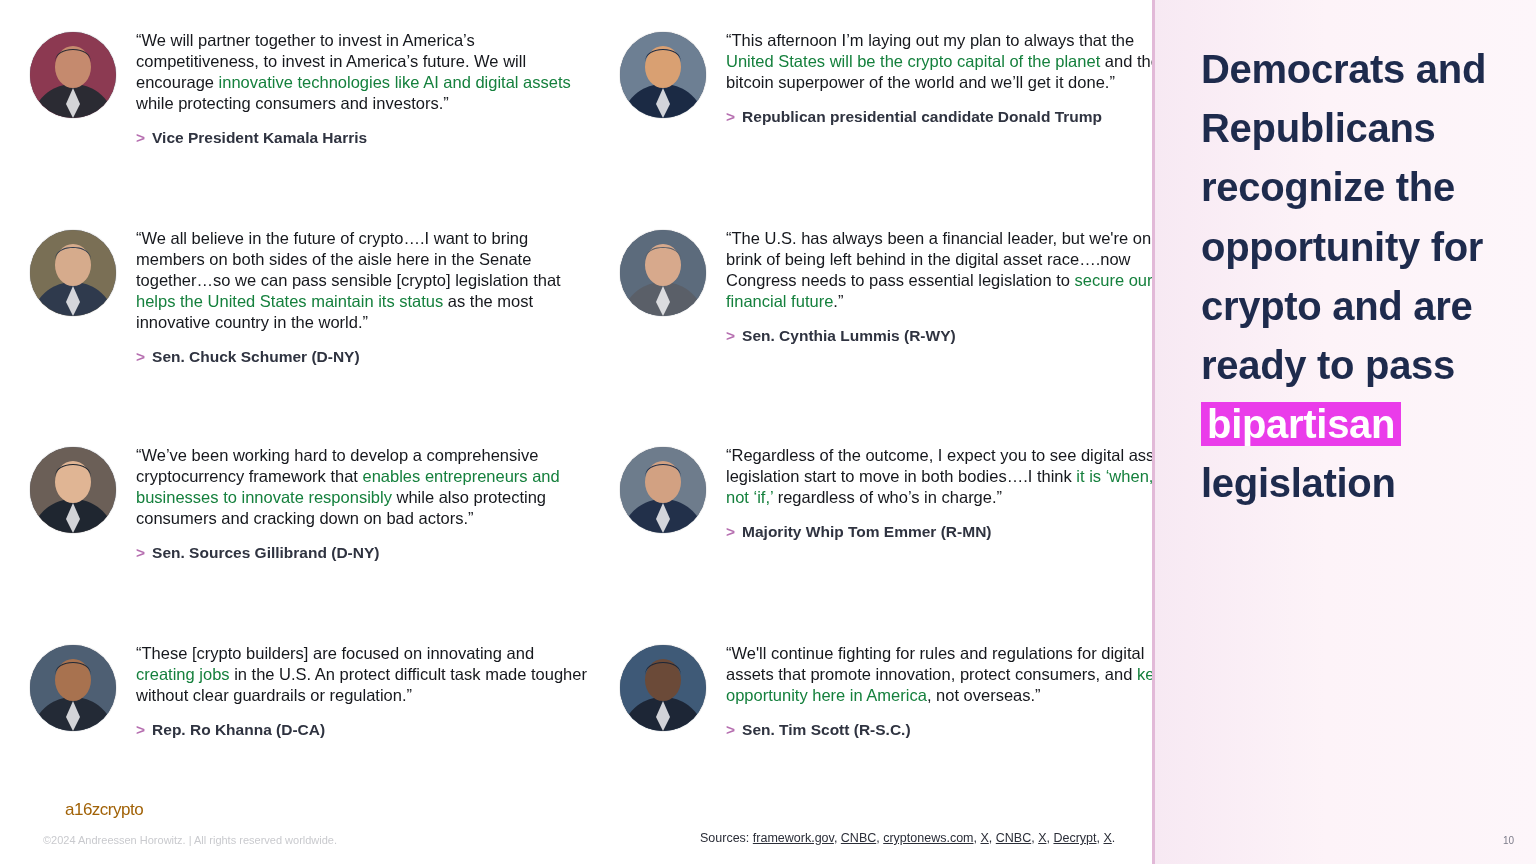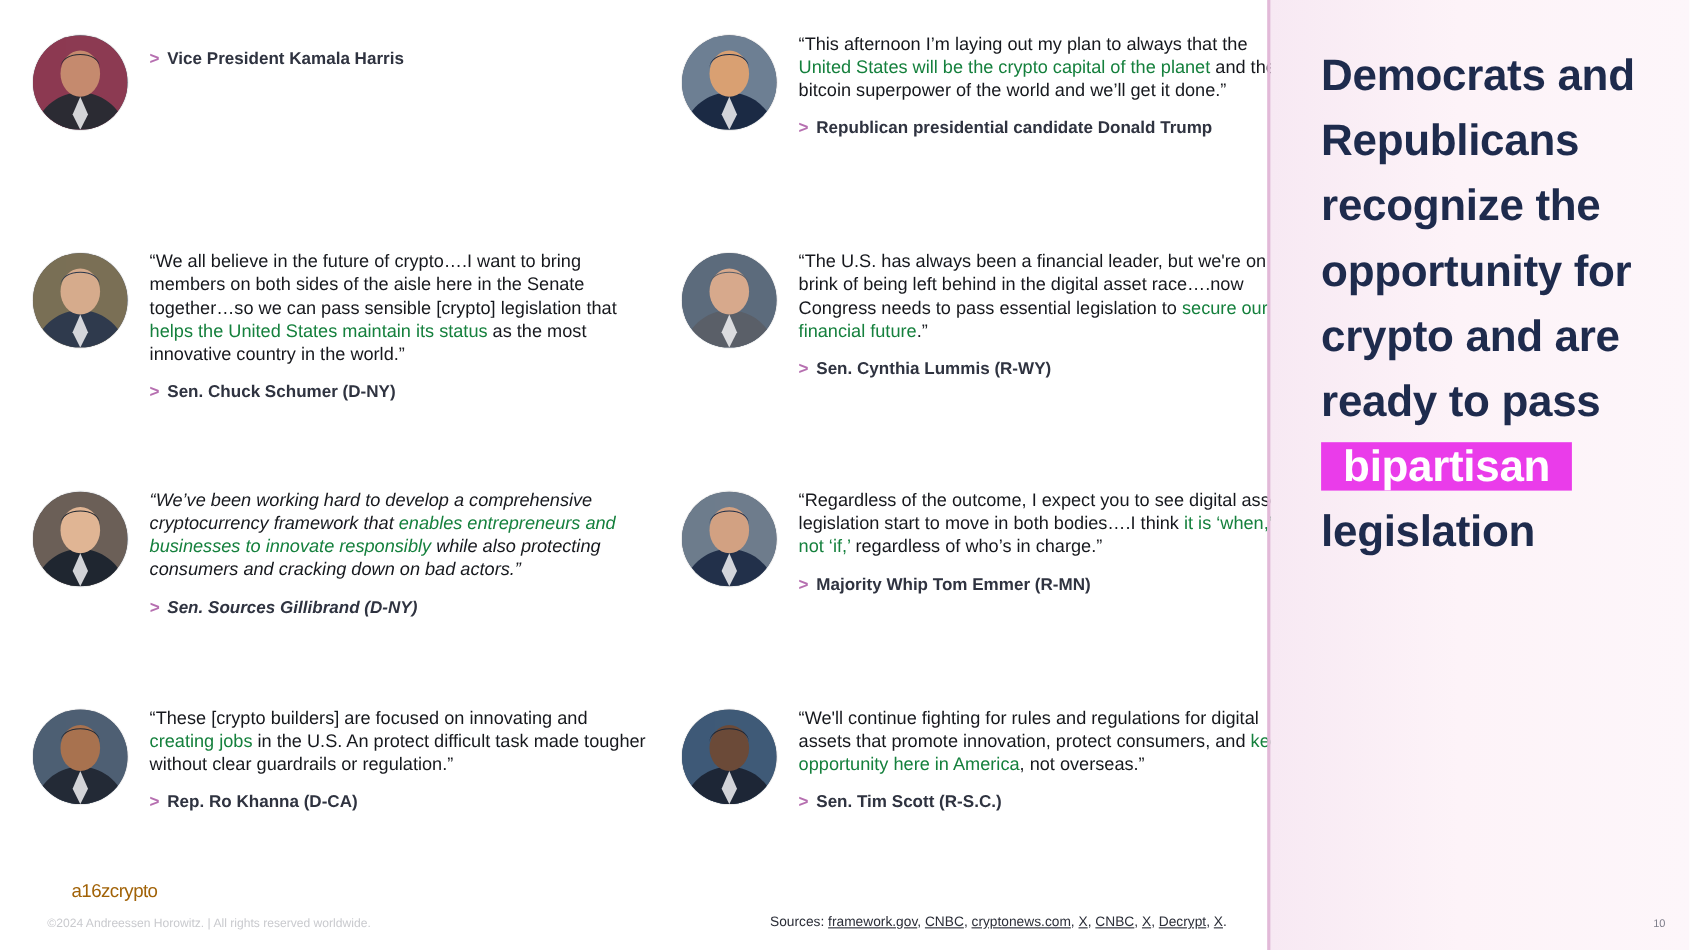--- a/index.html
+++ b/index.html
@@ -32,21 +32,21 @@
     width: 320px;
     font-size: 40px;
     font-weight: bold;
     line-height: 1.48;
     color: #1e2b4d;
     letter-spacing: -0.3px;
   }
   .hl-mark {
     background: #ea3cea;
     color: #ffffff;
-    padding: 0 20px;
+    padding: 0 6px;
   }
   #page-number {
     position: absolute;
     right: 22px;
     bottom: 18px;
     font-size: 10px;
     color: #7d7d8a;
   }
 
   
@@ -145,20 +145,21 @@
           <svg viewBox="0 0 86 86" xmlns="http://www.w3.org/2000/svg">
     <rect width="86" height="86" fill="#8c3a52"></rect>
     <rect x="0" y="0" width="30" height="86" fill="#8c3a52" opacity="0.75"></rect>
     <path d="M0 86 C 10 58, 30 52, 43 52 C 56 52, 76 58, 86 86 Z" fill="#2b2b33"></path>
     <ellipse cx="43" cy="35" rx="18" ry="21" fill="#c58a6e"></ellipse>
     <path d="M25 30 C 26 14, 60 14, 61 30 C 61 22, 54 17, 43 17 C 32 17, 25 22, 25 30 Z" fill="#2b2b33"></path>
     <path d="M43 56 L 36 72 L 43 86 L 50 72 Z" fill="#f2f2f4" opacity="0.85"></path>
   </svg>
         </div>
         <div class="quote-body">
+          <div class="quote-text"><span>“We will partner together to invest in America’s competitiveness, to invest in America’s future. We will encourage </span><span class="hi">innovative technologies like AI and digital assets</span><span> while protecting consumers and investors.”</span></div>
           <div class="attribution">
             <span class="caret">&gt;</span>
             <span class="name">Vice President Kamala Harris</span>
           </div>
         </div>
       </div>
       <div class="quote-block" style="top: 228px;">
         <div class="avatar">
           <svg viewBox="0 0 86 86" xmlns="http://www.w3.org/2000/svg">
     <rect width="86" height="86" fill="#7a6f55"></rect>
@@ -170,21 +171,21 @@
   </svg>
         </div>
         <div class="quote-body">
           <div class="quote-text"><span>“We all believe in the future of crypto….I want to bring members on both sides of the aisle here in the Senate together…so we can pass sensible [crypto] legislation that </span><span class="hi">helps the United States maintain its status</span><span> as the most innovative country in the world.”</span></div>
           <div class="attribution">
             <span class="caret">&gt;</span>
             <span class="name">Sen. Chuck Schumer (D-NY)</span>
           </div>
         </div>
       </div>
-      <div class="quote-block" style="top: 445px; font-style: italic;">
+      <div class="quote-block" style="top: 445px;">
         <div class="avatar">
           <svg viewBox="0 0 86 86" xmlns="http://www.w3.org/2000/svg">
     <rect width="86" height="86" fill="#6b5f57"></rect>
     <rect x="0" y="0" width="30" height="86" fill="#6b5f57" opacity="0.75"></rect>
     <path d="M0 86 C 10 58, 30 52, 43 52 C 56 52, 76 58, 86 86 Z" fill="#1f2630"></path>
     <ellipse cx="43" cy="35" rx="18" ry="21" fill="#e0b594"></ellipse>
     <path d="M25 30 C 26 14, 60 14, 61 30 C 61 22, 54 17, 43 17 C 32 17, 25 22, 25 30 Z" fill="#1f2630"></path>
     <path d="M43 56 L 36 72 L 43 86 L 50 72 Z" fill="#f2f2f4" opacity="0.85"></path>
   </svg>
         </div>

